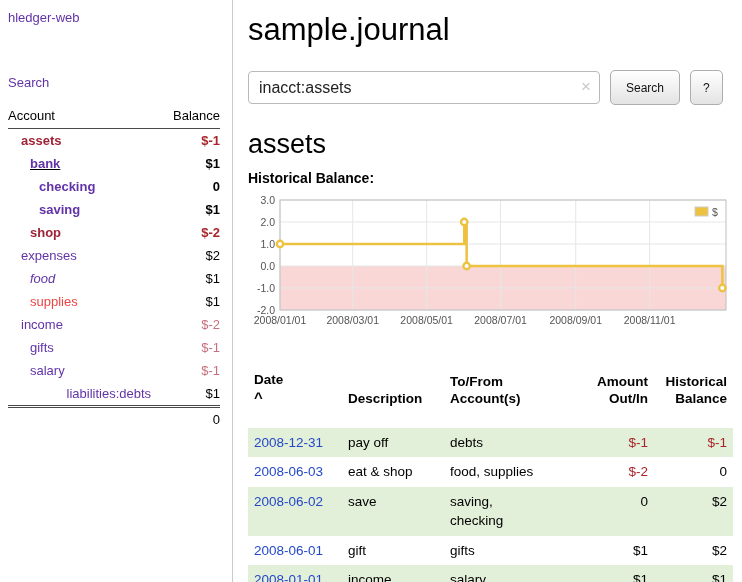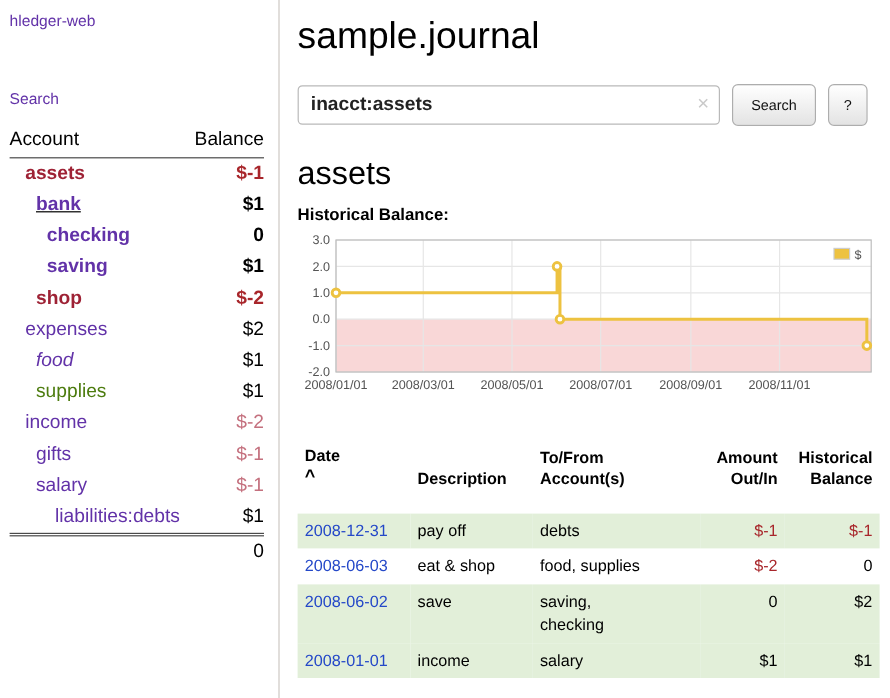--- a/index.html
+++ b/index.html
@@ -3,32 +3,32 @@
 <meta charset="utf-8">
 <style>
   html,body{margin:0;padding:0;background:#fff;color:#000;font-family:"Liberation Sans",sans-serif;}
   .app{display:flex;width:742px;height:582px;overflow:hidden;background:#fff;}
 
   
   .sidebar{width:233px;min-width:233px;box-sizing:border-box;border-right:1px solid #cdc9c3;padding:10px 12px 0 8px;}
   a{cursor:pointer;text-decoration:none;}
   .app-title{display:block;font-size:13px;color:var(--purple);}
   .journal-link{display:block;margin-top:50px;font-size:13px;color:var(--purple);margin-bottom:16px;}
-  .acct-table{width:100%;border-collapse:collapse;font-size:16px;}
+  .acct-table{width:100%;border-collapse:collapse;font-size:13px;}
   .acct-table th{font-weight:normal;text-align:left;border-bottom:1px solid #4a4a4a;padding:2px 0 5px;}
   .acct-table th.bal,.acct-table td.bal{text-align:right;}
   .acct-table td{padding:4px 0;}
   .acct-table tfoot td{border-top:3px double #4a4a4a;padding-top:4px;text-align:right;}
 
   
   .main{flex:1;box-sizing:border-box;padding:2px 8px 0 15px;}
   h1{font-size:31px;font-weight:normal;margin:10px 0 22px;}
   .search-row{display:flex;align-items:center;gap:10px;}
   .search-box{position:relative;flex:0 0 352px;}
-  .search-input{width:100%;height:33px;box-sizing:border-box;border:1px solid #b9b9b9;border-radius:4px;padding:0 30px 0 10px;font-size:16px;font-family:inherit;color:#222;background:#fff;font-weight:bold;}
+  .search-input{width:100%;height:33px;box-sizing:border-box;border:1px solid #b9b9b9;border-radius:4px;padding:0 30px 0 10px;font-size:16px;font-family:inherit;color:#222;background:#fff;}
   .clear-icon{position:absolute;right:9px;top:7px;color:#c9c9c9;font-size:17px;line-height:1;}
   .btn{height:35px;border:1px solid #adadad;border-radius:5px;background:linear-gradient(#ffffff,#e3e3e3);font-size:12px;font-family:inherit;padding:0 15px;color:#111;}
   .btn.help{padding:0 12px;}
   h2{font-size:27px;font-weight:normal;margin:24px 0 10px;}
   .chart-heading{font-size:14px;font-weight:bold;margin:6px 0 6px;}
   #chart-svg{display:block;}
   #chart-svg text{font-family:"Liberation Sans",sans-serif;font-size:10.5px;}
 
   
   .register{border-collapse:collapse;font-size:13.5px;margin-top:12px;width:485px;table-layout:fixed;}
@@ -79,21 +79,21 @@
           </tr>
           <tr>
             <td style="padding-left: 13px;"><a style="color: rgb(98, 50, 168);">expenses</a></td>
             <td class="bal" style="color: rgb(0, 0, 0);">$2</td>
           </tr>
           <tr>
             <td style="padding-left: 22px;"><a style="color: rgb(98, 50, 168); font-style: italic;">food</a></td>
             <td class="bal" style="color: rgb(0, 0, 0);">$1</td>
           </tr>
           <tr>
-            <td style="padding-left: 22px;"><a style="color: #4d7c0f;">supplies</a></td>
+            <td style="padding-left: 22px;"><a style="color: #ef4444;">supplies</a></td>
             <td class="bal" style="color: rgb(0, 0, 0);">$1</td>
           </tr>
           <tr>
             <td style="padding-left: 13px;"><a style="color: rgb(98, 50, 168);">income</a></td>
             <td class="bal" style="color: rgb(196, 112, 126);">$-2</td>
           </tr>
           <tr>
             <td style="padding-left: 22px;"><a style="color: rgb(98, 50, 168);">gifts</a></td>
             <td class="bal" style="color: rgb(196, 112, 126);">$-1</td>
           </tr>
@@ -209,20 +209,27 @@
             <td class="num">0</td>
           </tr>
           <tr class="alt">
             <td><a class="datelink">2008-06-02</a></td>
             <td>save</td>
             <td class="accounts">saving,
 checking</td>
             <td class="num">0</td>
             <td class="num">$2</td>
           </tr>
+          <tr>
+            <td><a class="datelink">2008-06-01</a></td>
+            <td>gift</td>
+            <td class="accounts">gifts</td>
+            <td class="num">$1</td>
+            <td class="num">$2</td>
+          </tr>
           <tr class="alt">
             <td><a class="datelink">2008-01-01</a></td>
             <td>income</td>
             <td class="accounts">salary</td>
             <td class="num">$1</td>
             <td class="num">$1</td>
           </tr>
         </tbody>
     </table>
   </main>

